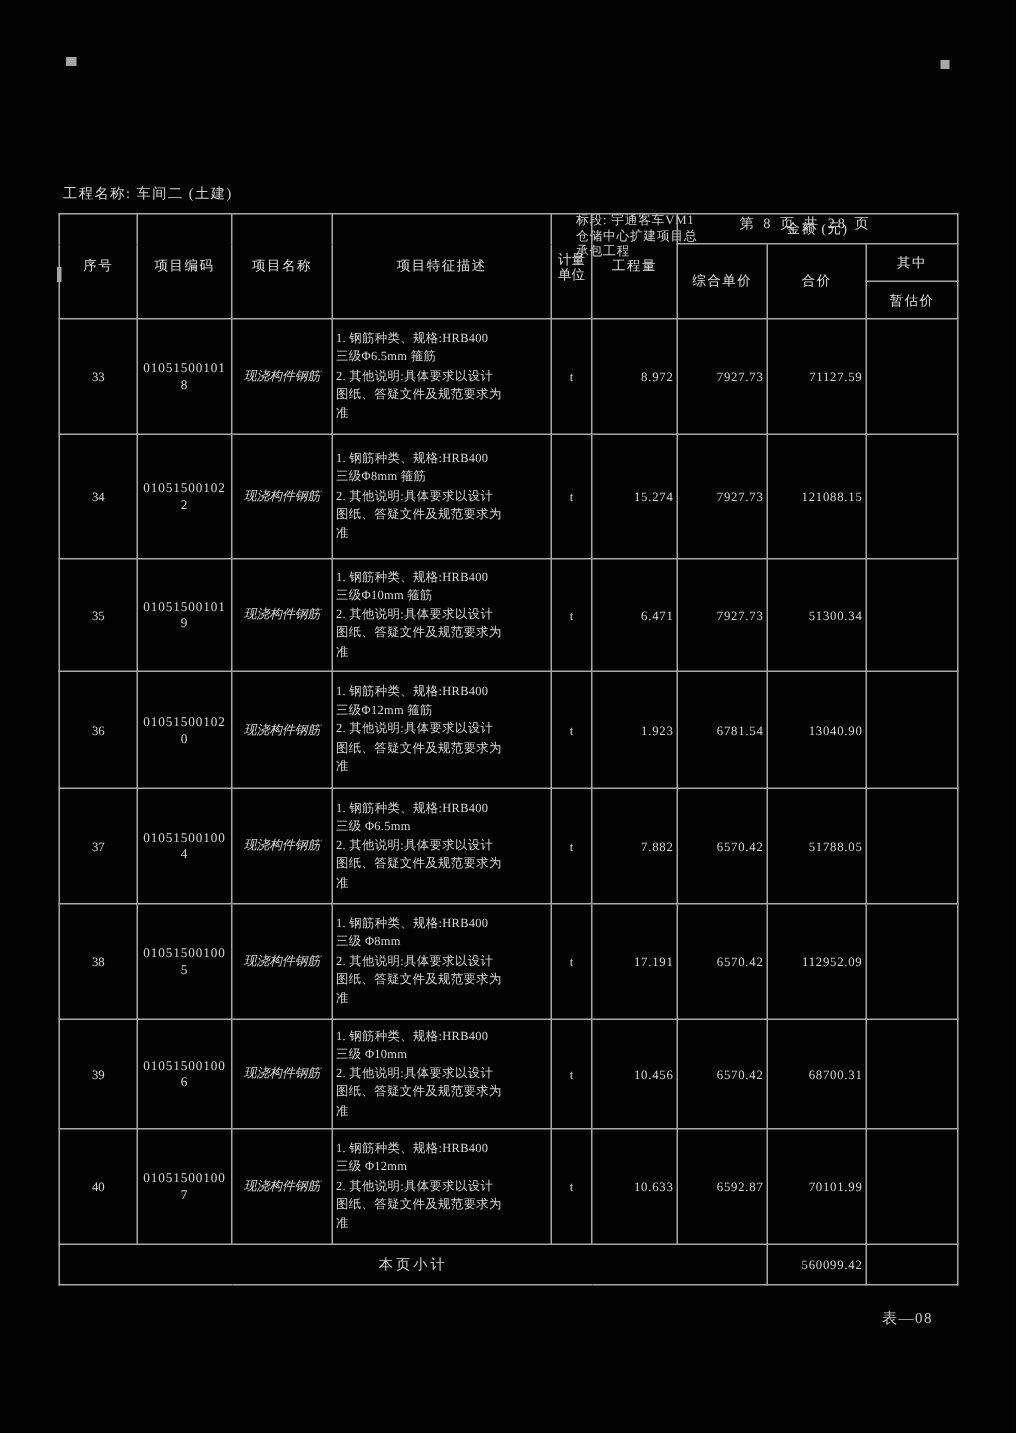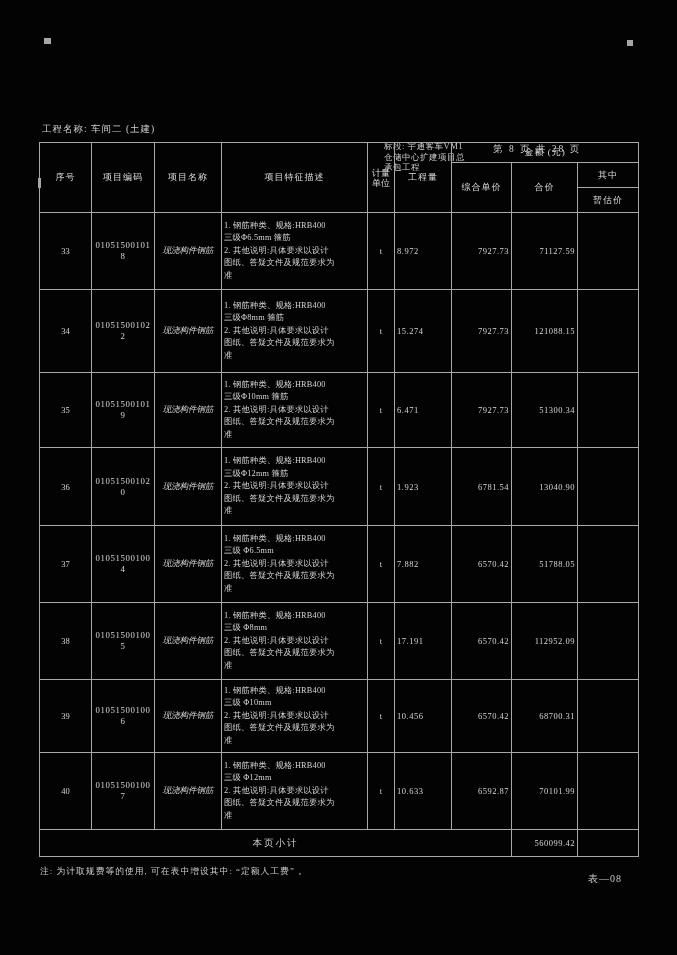--- a/index.html
+++ b/index.html
@@ -30,21 +30,21 @@
   th.hdr{text-align:center;font-size:9px;letter-spacing:1px;color:#dedede;}
   th.unit-hdr{white-space:pre-line;line-height:10px;letter-spacing:0;}
   td.c-seq{text-align:center;}
   td.c-code{text-align:center;word-break:break-all;line-height:11px;font-size:8.8px;letter-spacing:.6px;padding:0 3px;}
   td.c-name{text-align:center;letter-spacing:0;padding:0 1px;font-style:italic;}
   td.c-desc{
     text-align:left;vertical-align:top;white-space:pre-line;
     font-size:8.3px;line-height:12.5px;padding:3px 3px 0 3px;letter-spacing:.2px;margin-top:16px;
   }
   td.c-unit{text-align:center;}
-  td.c-qty{text-align:left;letter-spacing:.5px;}
+  td.c-qty{text-align:right;letter-spacing:.5px;}
   td.c-num{text-align:right;padding-right:1px;letter-spacing:.5px;}
   td.c-est{background:transparent;}
   td.subtotal-label{text-align:center;font-size:9.5px;letter-spacing:2px;height:26px;}
   .note{position:absolute;left:40px;top:866px;font-size:8.8px;color:#cccccc;letter-spacing:1px;}
   .form-no{position:absolute;left:588px;top:872px;font-size:10px;color:#c8c8c8;letter-spacing:1px;}
 </style>
 </head>
 <body>
 
 <div class="page">
@@ -216,16 +216,15 @@
         <td class="c-est"></td>
       </tr>
       <tr>
         <td class="subtotal-label" colspan="7">本页小计</td>
         <td class="c-num">560099.42</td>
         <td class="c-est"></td>
       </tr>
     </tbody>
   </table>
 
-  <div class="note">注: 为计取规费等的使用, 可在表中增设其中: “定额人工费” 。</div>
   <div class="form-no">表—08</div>
 
 </div>
 
 </body></html>

